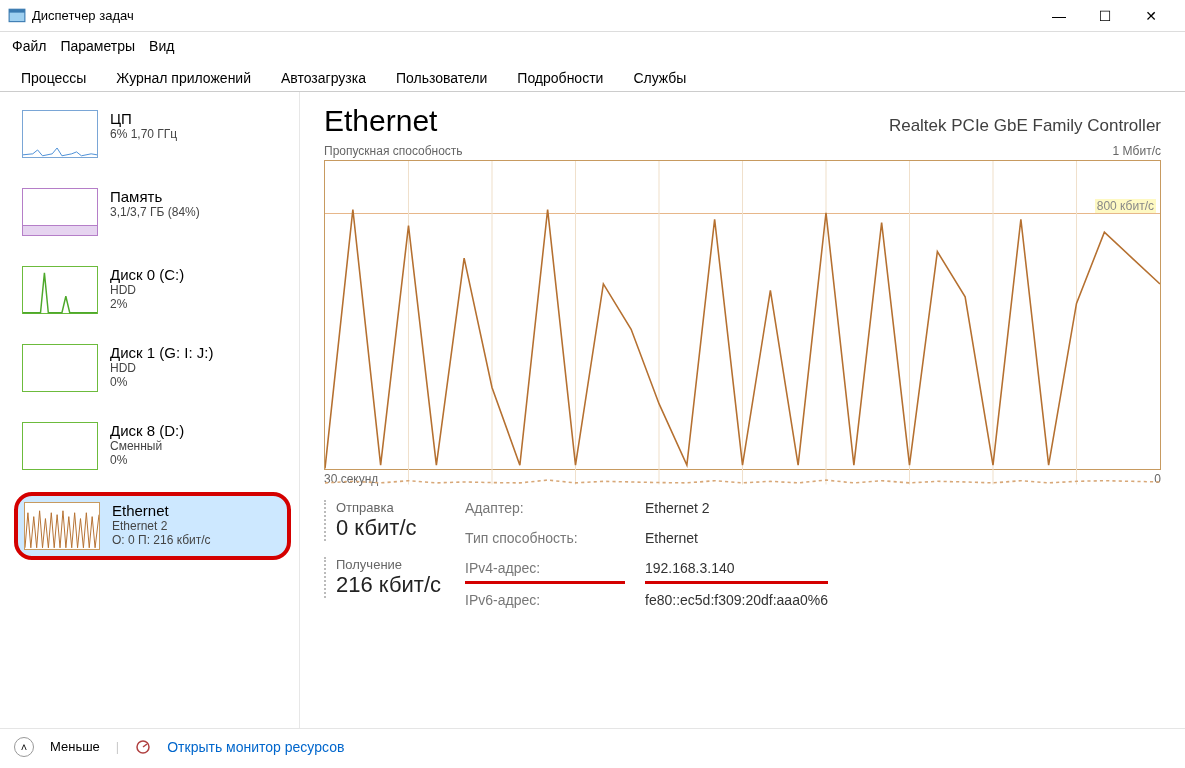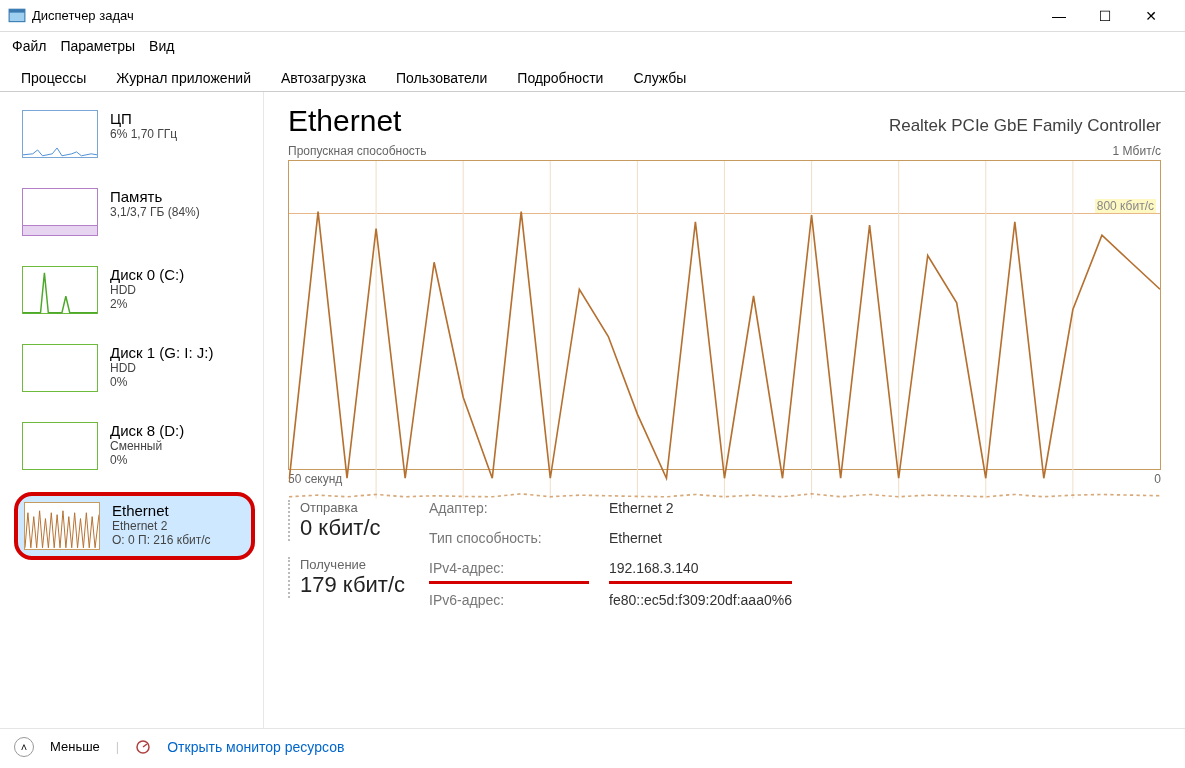--- a/index.html
+++ b/index.html
@@ -29,21 +29,21 @@
   display: flex; border-bottom: 1px solid #ccc; padding: 0 6px; margin-top:2px;
 }
 .tab {
   padding: 6px 14px; border:1px solid transparent; border-bottom:none;
   font-size:14px; position:relative; top:1px; cursor:default;
 }
 .tab.active { border-color:#ccc; background:#fff; }
 .underline { border-bottom: 3px solid #d40000; position:absolute; left:0; right:0; bottom:-4px; }
 .body { display:flex; height: calc(100% - 32px - 30px - 34px - 36px); }
 .sidebar {
-  width: 264px; padding: 10px 8px 10px 14px; overflow:auto;
+  width: 300px; padding: 10px 8px 10px 14px; overflow:auto;
   border-right: 1px solid #e7e7e7;
 }
 .side-item {
   display:flex; align-items:flex-start; gap:12px; padding:6px 6px; margin-bottom:14px;
   border:2px solid transparent; border-radius:8px;
 }
 .side-item.selected { background:#cde8ff; }
 .side-item .thumb { width:76px; height:48px; border:1px solid #bbb; background:#fff; position:relative; flex:none; }
 .side-item .info .name { font-size:15px; font-weight:400; }
 .side-item .info .sub { font-size:12px; color:#444; }
@@ -201,33 +201,33 @@
           <line x1="400" x2="400" y1="0" y2="310" stroke="#f0e0cc" stroke-width="1"></line>
           <line x1="480" x2="480" y1="0" y2="310" stroke="#f0e0cc" stroke-width="1"></line>
           <line x1="560" x2="560" y1="0" y2="310" stroke="#f0e0cc" stroke-width="1"></line>
           <line x1="640" x2="640" y1="0" y2="310" stroke="#f0e0cc" stroke-width="1"></line>
           <line x1="720" x2="720" y1="0" y2="310" stroke="#f0e0cc" stroke-width="1"></line>
           <polyline points="0.0,294.5 26.7,46.5 53.3,291.4 80.0,62.0 106.7,291.4 133.3,93.0 160.0,217.0 186.7,291.4 213.3,46.5 240.0,291.4 266.7,117.8 293.3,161.2 320.0,232.5 346.7,291.4 373.3,55.8 400.0,291.4 426.7,124.0 453.3,291.4 480.0,49.6 506.7,291.4 533.3,58.9 560.0,291.4 586.7,86.8 613.3,130.2 640.0,291.4 666.7,55.8 693.3,291.4 720.0,136.4 746.7,68.2 773.3,93.0 800.0,117.8" fill="none" stroke="#b57030" stroke-width="1.5"></polyline>
           <polyline points="0.0,308.4 26.7,306.9 53.3,308.4 80.0,306.3 106.7,308.4 133.3,307.5 160.0,308.1 186.7,308.4 213.3,305.7 240.0,308.4 266.7,306.9 293.3,307.5 320.0,308.1 346.7,308.4 373.3,306.3 400.0,308.4 426.7,306.9 453.3,308.4 480.0,305.7 506.7,308.4 533.3,306.3 560.0,308.4 586.7,306.9 613.3,307.5 640.0,308.4 666.7,306.3 693.3,308.4 720.0,306.9 746.7,306.3 773.3,306.9 800.0,307.5" fill="none" stroke="#d8a878" stroke-width="1.5" stroke-dasharray="3,3"></polyline>
         </svg>
     </div>
     <div class="chart-bottom">
-      <span>50 секунд</span>
+      <span>30 секунд</span>
       <span>0</span>
     </div>
 
     <div class="stats">
       <div>
         <div class="stats-col1">
           <div class="label">Отправка</div>
           <div class="val">0 кбит/с</div>
         </div>
         <div class="stats-col1">
           <div class="label">Получение</div>
-          <div class="val">179 кбит/с</div>
+          <div class="val">216 кбит/с</div>
         </div>
       </div>
       <div class="stats-col2">
         <div class="k">Адаптер:</div>
         <div class="v">Ethernet 2</div>
         <div class="k">Тип способность:</div>
         <div class="v">Ethernet</div>
         <div class="k red-underline">IPv4-адрес:</div>
         <div class="v red-underline">192.168.3.140</div>
         <div class="k">IPv6-адрес:</div>

